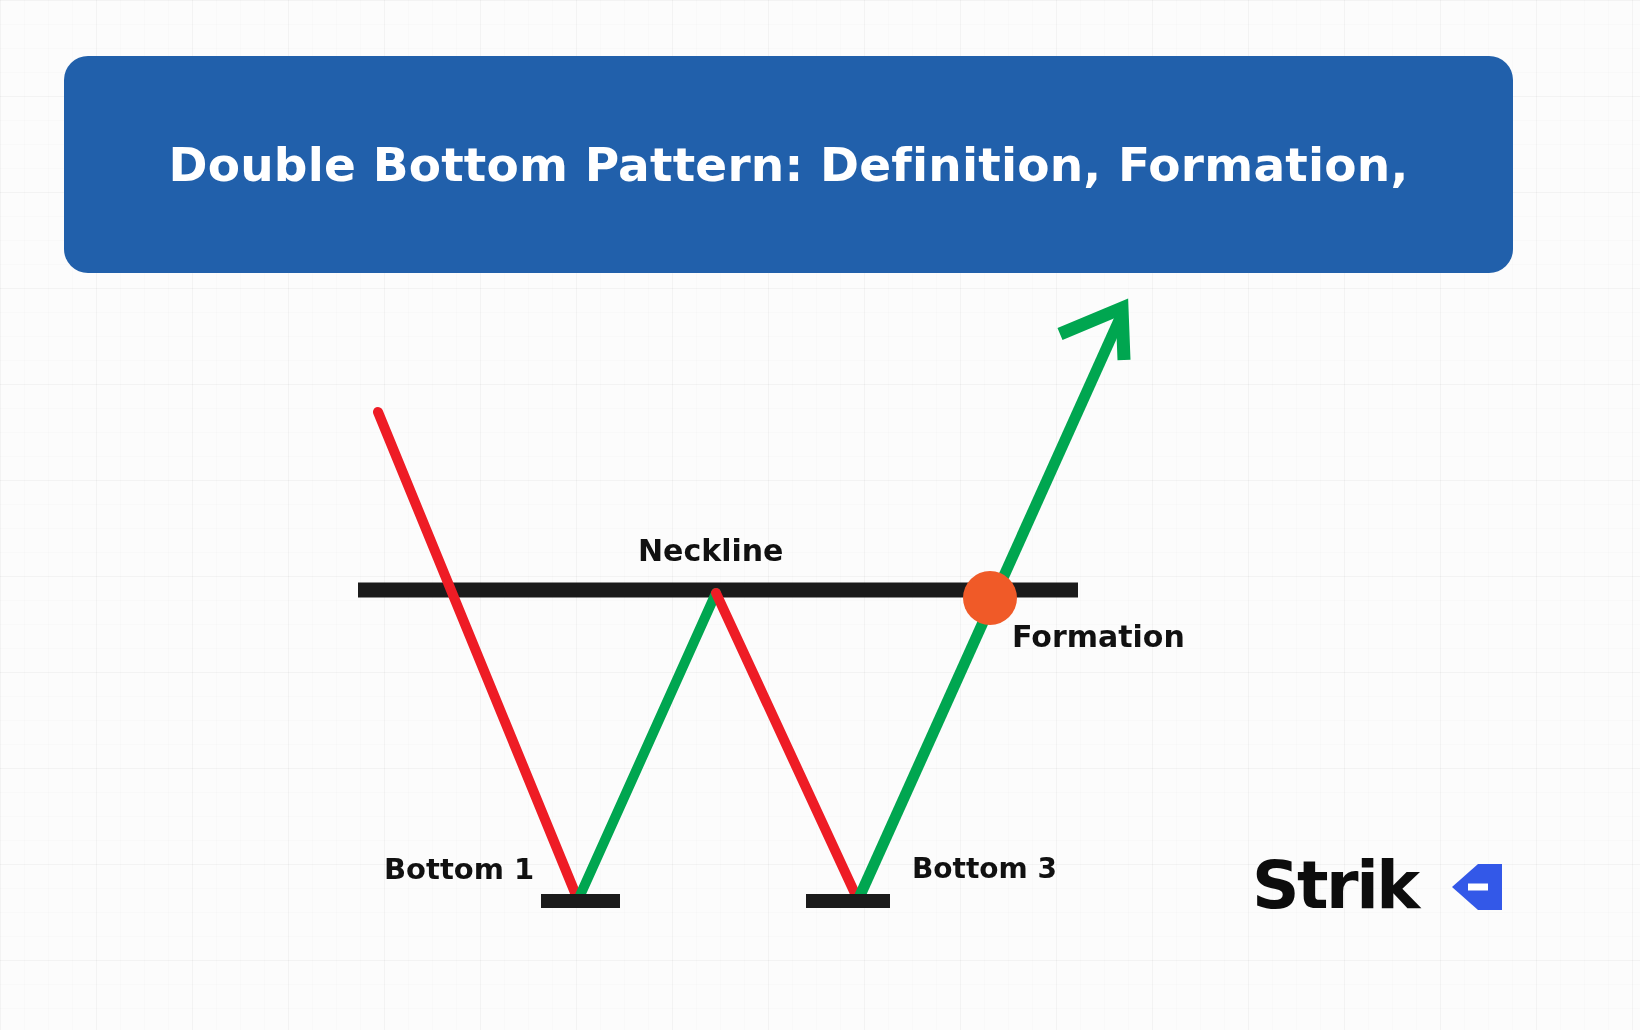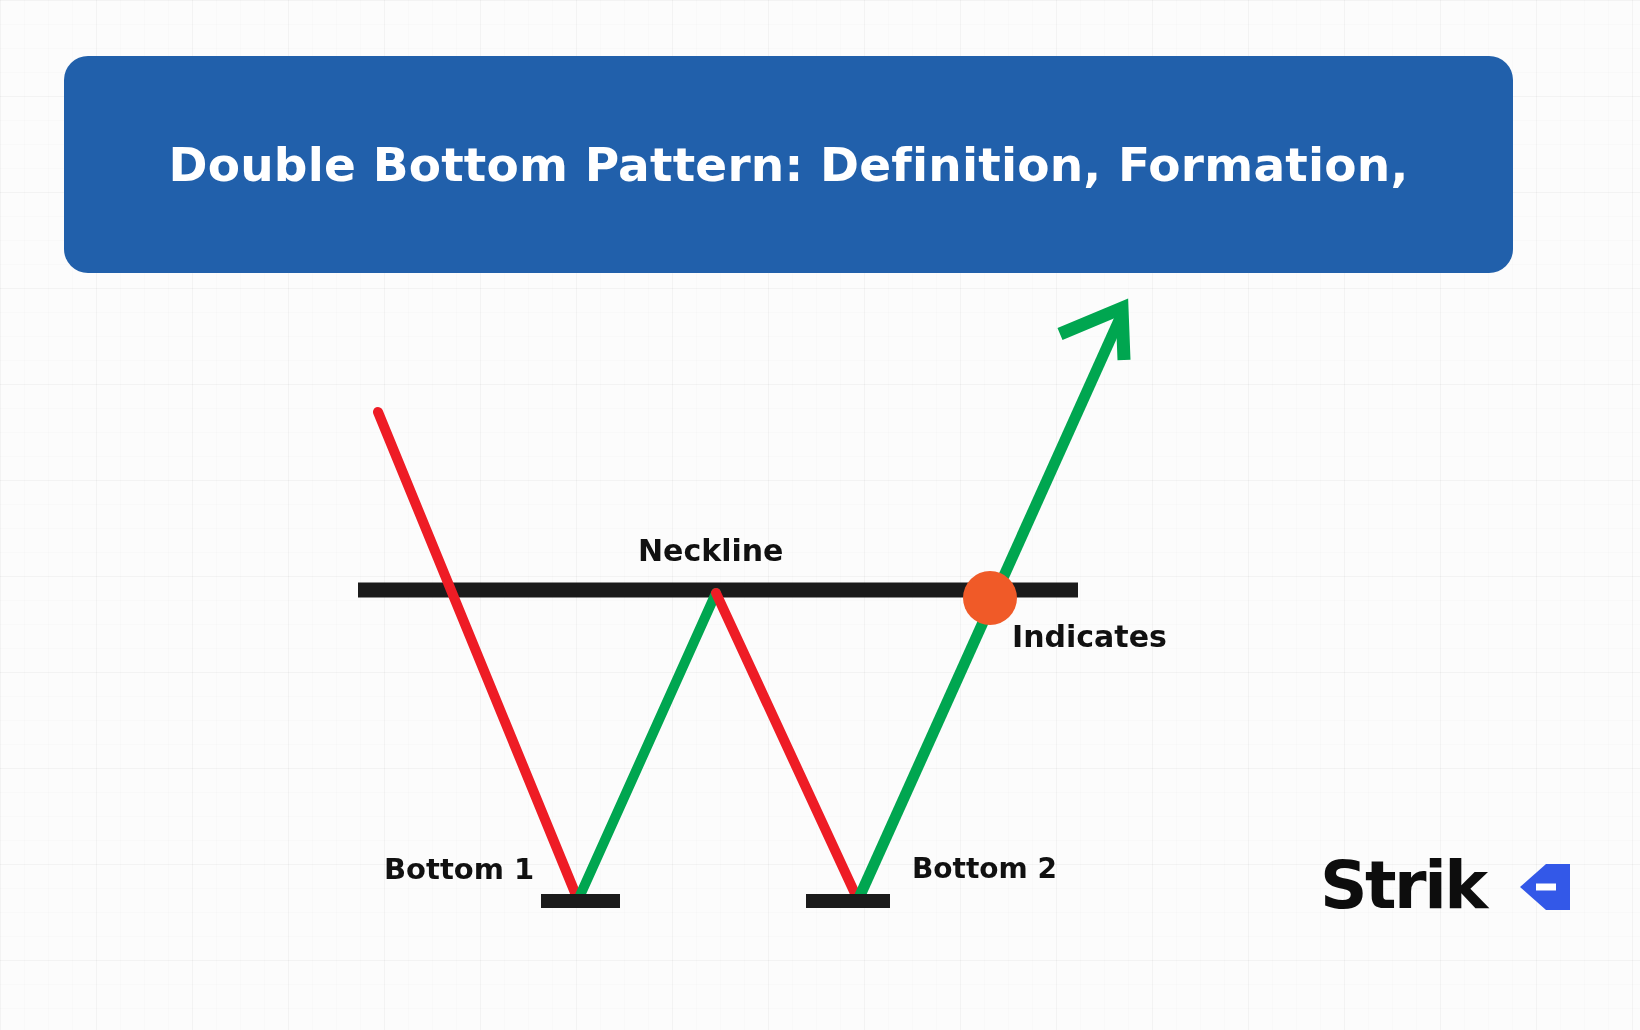--- a/index.html
+++ b/index.html
@@ -92,21 +92,21 @@
   }
   #label-bottom2 {
     left: 912px;
     top: 852px;
     font-size: 28px;
   }
 
   
   #logo {
     position: absolute;
-    left: 1320px;
+    left: 1252px;
     top: 846px;
     width: 252px;
     height: 80px;
   }
   #logo-word {
     position: absolute;
     left: 0;
     top: 0;
     font-family: "DejaVu Sans", sans-serif;
     font-weight: bold;
@@ -148,25 +148,25 @@
 
     <line x1="541" y1="901" x2="620" y2="901" stroke="#1b1b1b" stroke-width="14" stroke-linecap="butt"></line>
 
     <line x1="806" y1="901" x2="890" y2="901" stroke="#1b1b1b" stroke-width="14" stroke-linecap="butt"></line>
 
     <circle cx="990" cy="598" r="27" fill="#f05a28"></circle>
   </svg>
 
   <div class="chart-label" id="label-neckline">Neckline</div>
 
-  <div class="chart-label" id="label-breakout">Indicates</div>
+  <div class="chart-label" id="label-breakout">Formation</div>
 
   <div class="chart-label" id="label-bottom1">Bottom 1</div>
 
-  <div class="chart-label" id="label-bottom2">Bottom 2</div>
+  <div class="chart-label" id="label-bottom2">Bottom 3</div>
 
   <div id="logo">
     <div id="logo-word">Strik</div>
     <svg id="logo-mark" viewBox="0 0 56 54" xmlns="http://www.w3.org/2000/svg">
       <path d="M54 4 L54 50 L30 50 L4 27 L30 4 Z" fill="#3358e8"></path>
       <path d="M20 27 L40 27" stroke="#ffffff" stroke-width="7" stroke-linecap="butt"></path>
     </svg>
   </div>
 
 </div>

